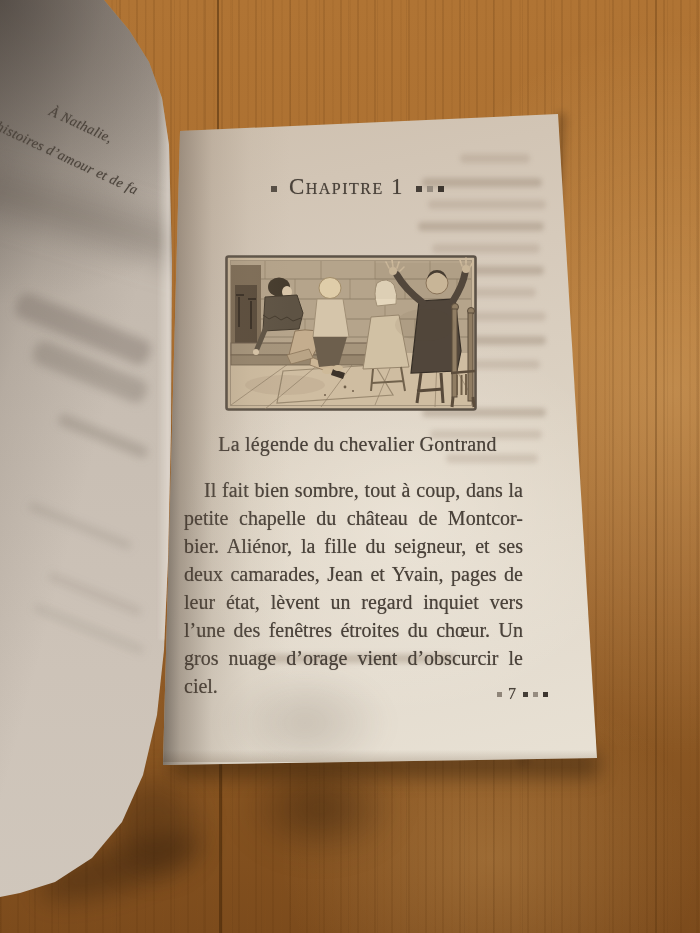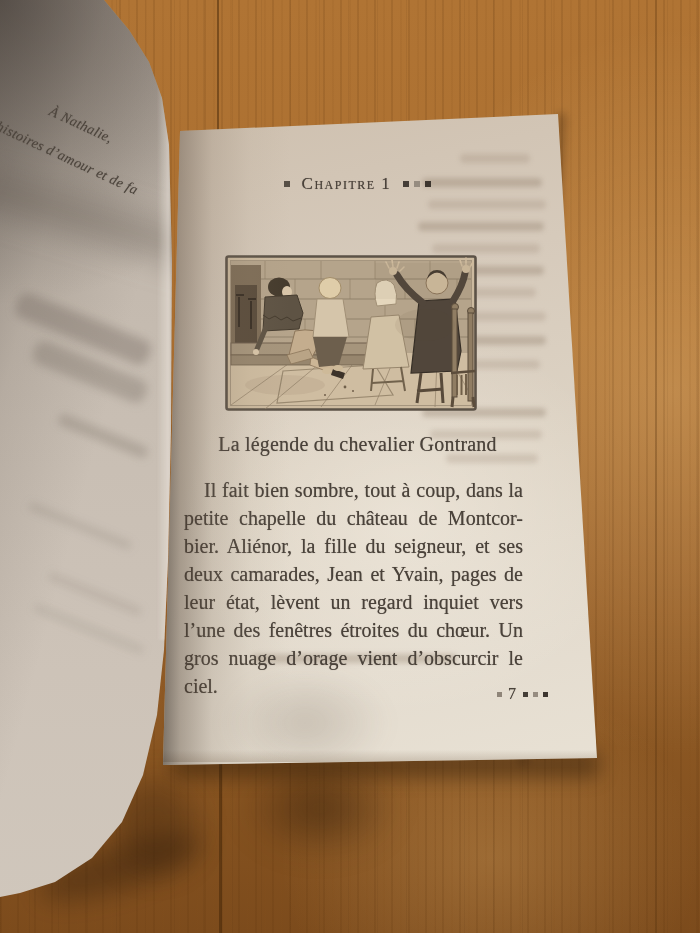--- a/index.html
+++ b/index.html
@@ -25,21 +25,21 @@
     clip-path:polygon(20px 23px, 398px 6px, 437px 650px, 3px 657px);
     background:
       radial-gradient(ellipse 300px 260px at 55% 62%, rgba(255,250,240,.35), transparent 75%),
       linear-gradient(168deg,#cec0af 0%,#d6cabb 28%,#ddd3c4 55%,#e4dccf 80%,#e8e1d4 100%);
   }
   .gutter-shade{position:absolute;left:0;top:0;width:130px;height:100%;
     background:linear-gradient(90deg, rgba(38,28,20,.58) 0px, rgba(74,58,44,.38) 20px, rgba(120,103,86,.20) 52px, rgba(150,135,115,.08) 90px, transparent 100%);}
   .page-bottom-edge{position:absolute;left:0;top:642px;width:440px;height:12px;
     background:linear-gradient(180deg, transparent, rgba(125,105,82,.28));}
   .ink{color:var(--ink,#4a423a); text-shadow:0 0 .7px rgba(74,66,58,.65);}
-  .chapter-row{position:absolute;left:30px;top:66px;width:335px;text-align:center;font-size:17px;
+  .chapter-row{position:absolute;left:30px;top:66px;width:335px;text-align:center;font-size:23px;
     font-variant:small-caps;letter-spacing:1.5px;}
   .sq{display:inline-block;width:6px;height:6px;margin:0 2.5px;vertical-align:2px;}
   .sq-sm .sq{width:5px;height:5px;vertical-align:2px;}
   .chapter-row .gap-l{margin-right:9px;} .chapter-row .gap-r{margin-left:9px;}
   .illus-wrap{position:absolute;left:65px;top:147px;width:252px;height:156px;filter:blur(.35px) sepia(.12);}
   .story-title{position:absolute;left:30px;top:325px;width:335px;text-align:center;font-size:20px;letter-spacing:.2px;}
   .body-text{position:absolute;left:24px;top:368px;width:339px;font-size:20px;}
   .body-text .line{height:28px;line-height:28px;text-align:justify;text-align-last:justify;white-space:nowrap;}
   .body-text .line:first-child{text-indent:20px;}
   .body-text .line:last-child{text-align-last:left;}

